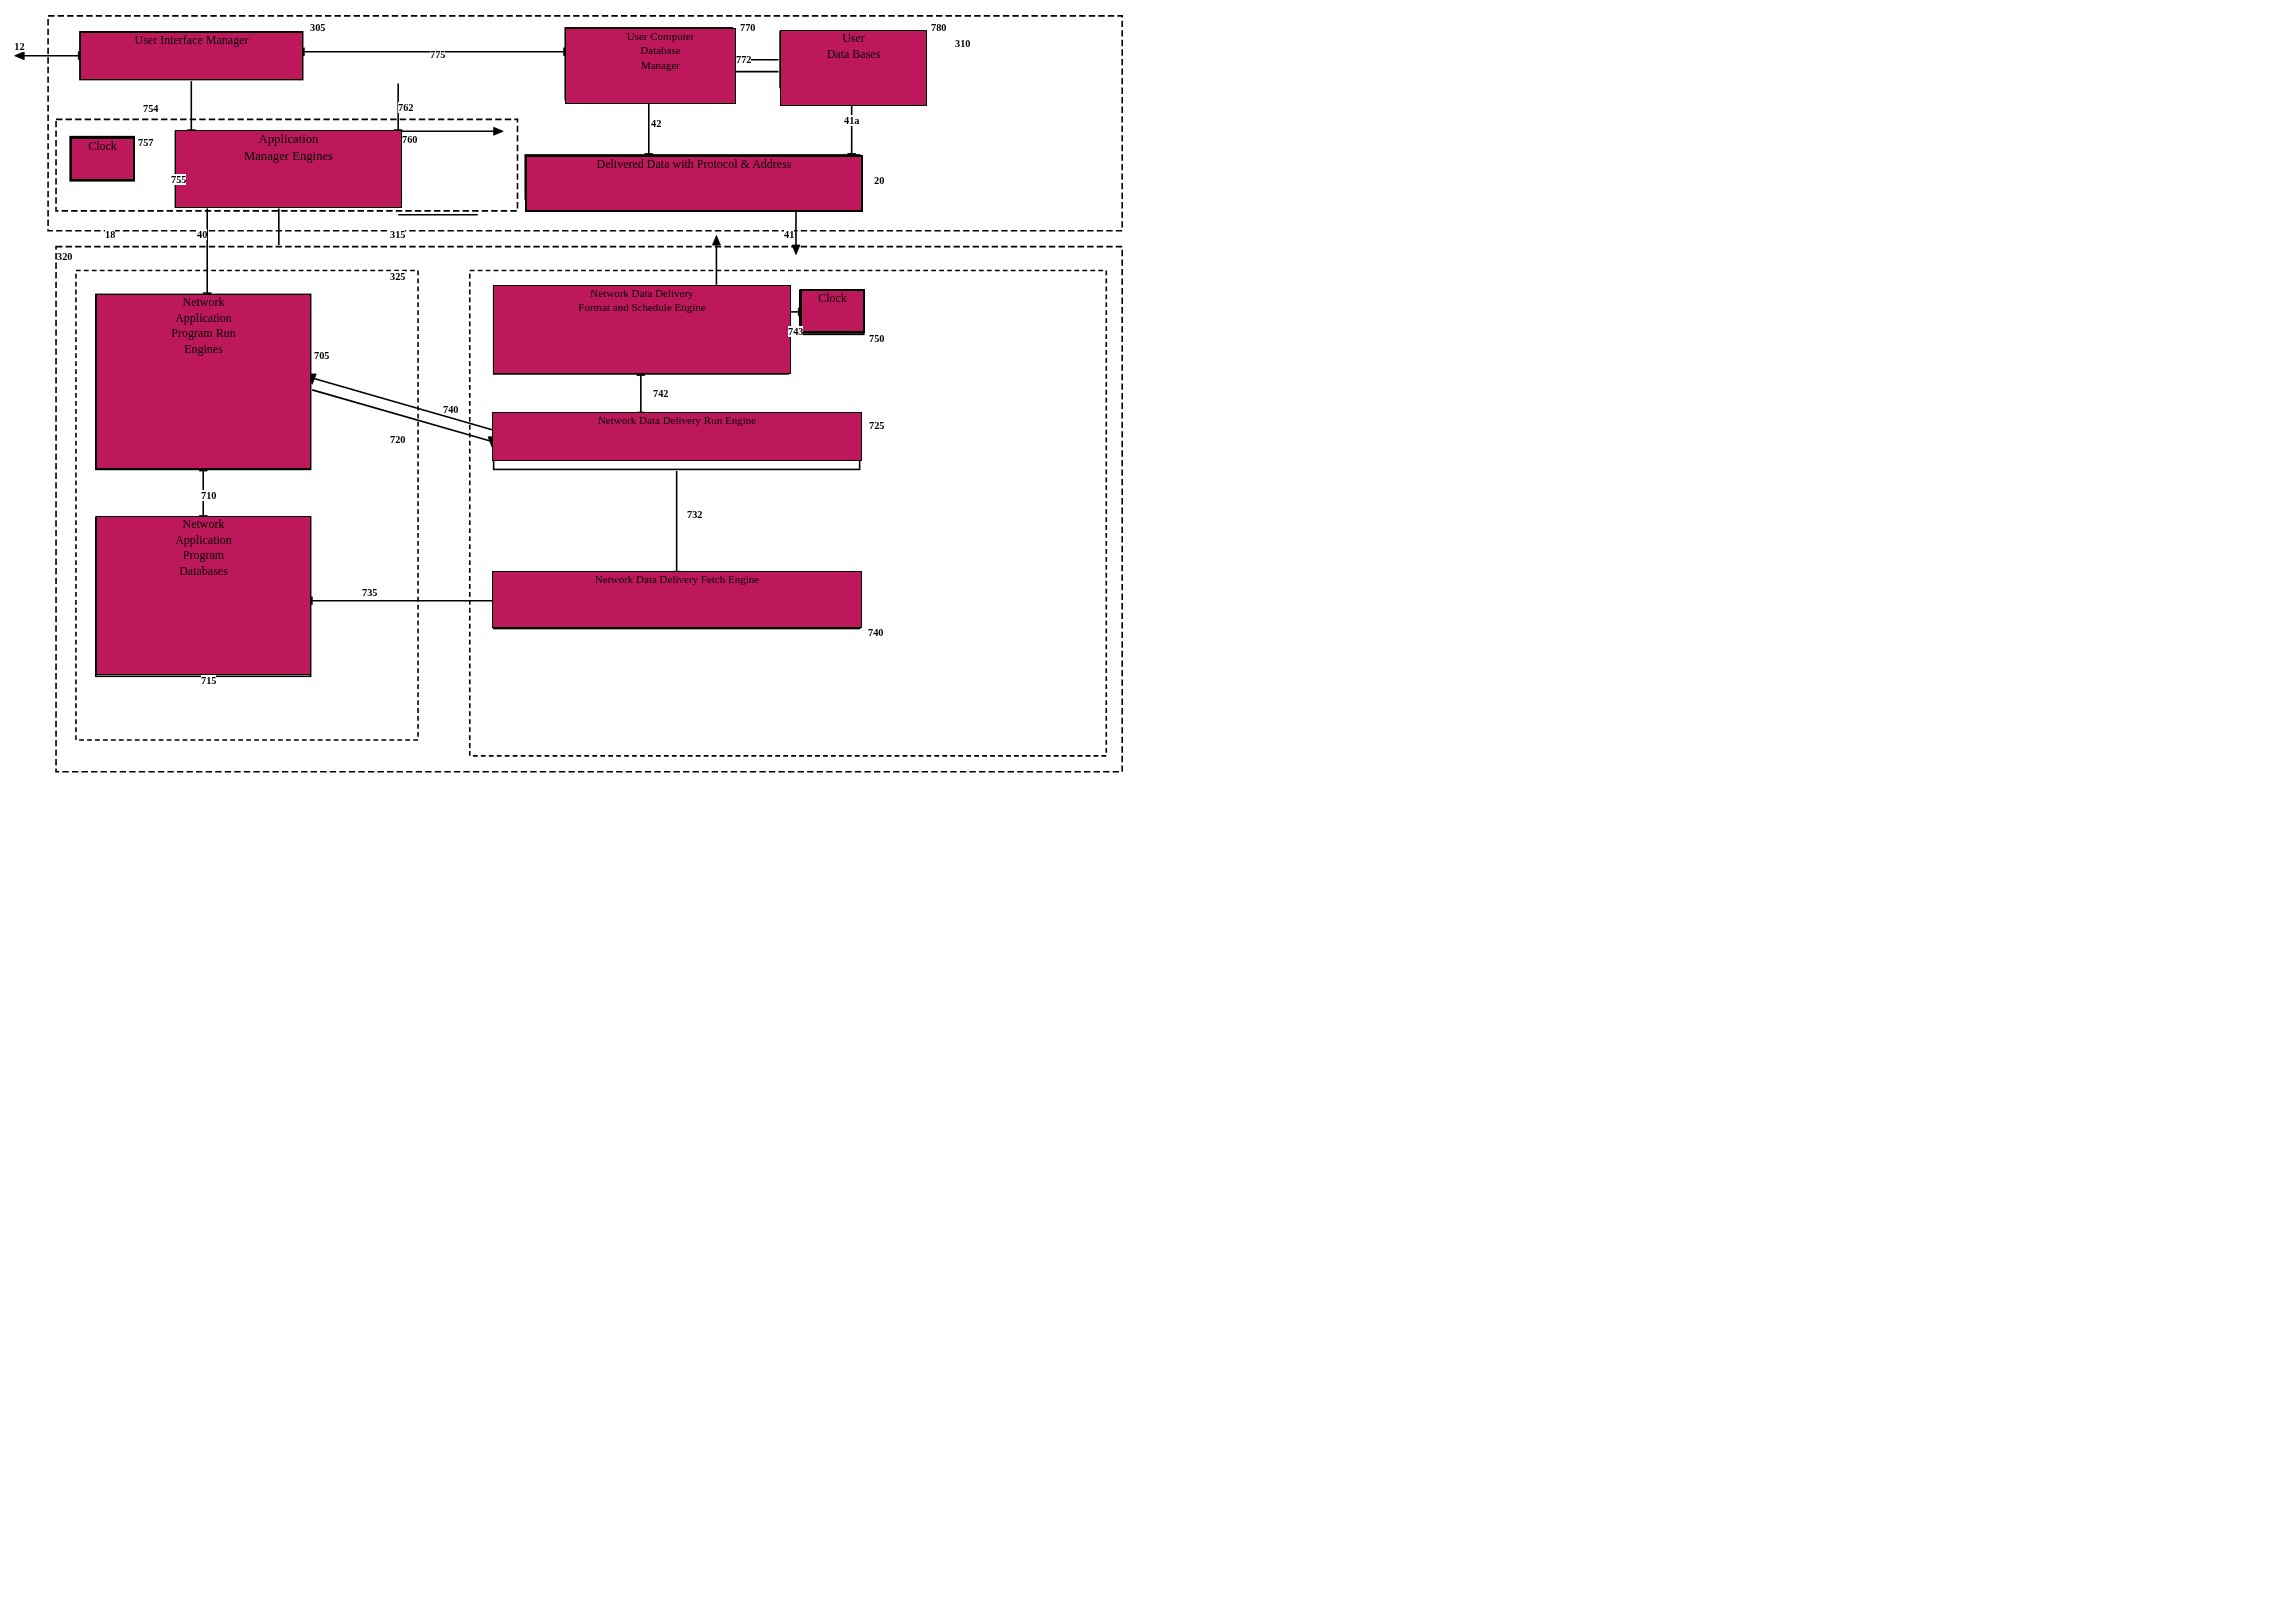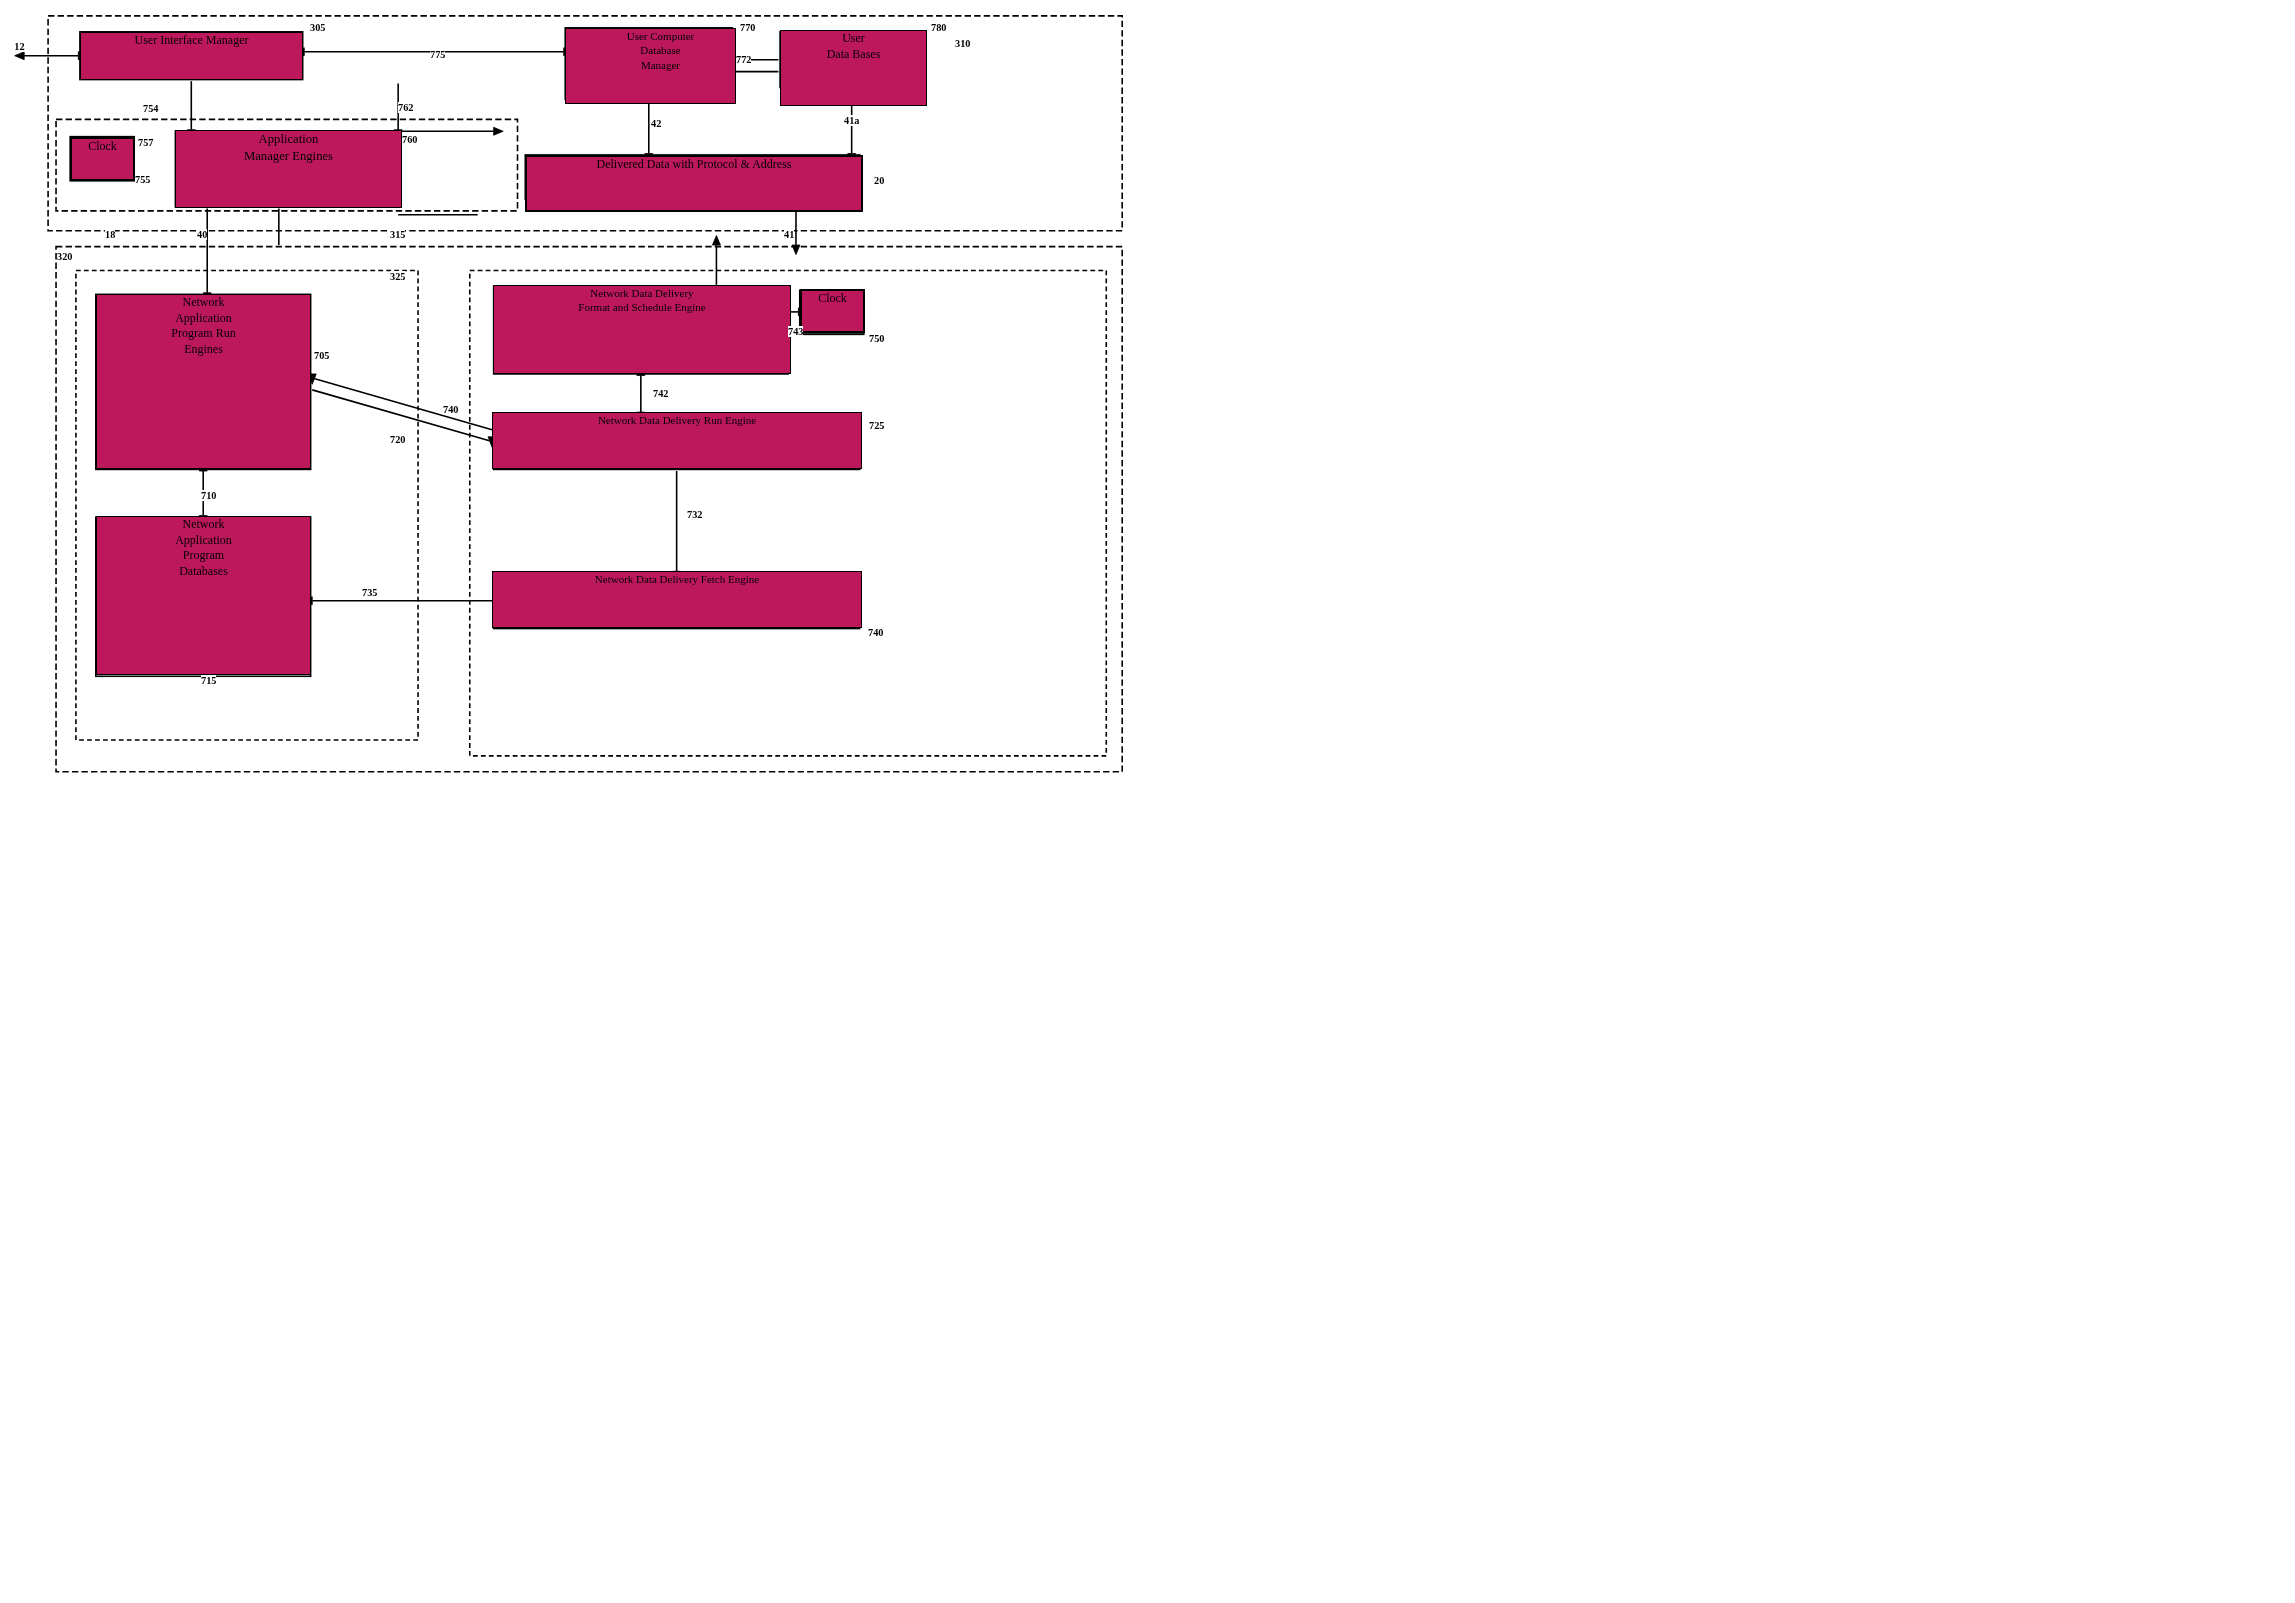--- a/index.html
+++ b/index.html
@@ -201,38 +201,38 @@
   </div>
 
   <div class="box" style="left:493px; top:285px; width:298px; height:89px; font-size:11px;">
     <span>Network Data Delivery<br>Format  and Schedule Engine</span>
   </div>
 
   <div class="box thick" style="left:800px; top:289px; width:65px; height:44px; font-size:12px;">
     <span>Clock</span>
   </div>
 
-  <div class="box" style="left:492px; top:412px; width:370px; height:57px; font-size:11px;">
+  <div class="box" style="left:492px; top:412px; width:370px; height:49px; font-size:11px;">
     <span>Network Data Delivery Run Engine</span>
   </div>
 
   <div class="box" style="left:492px; top:571px; width:370px; height:57px; font-size:11px;">
     <span>Network Data Delivery Fetch Engine</span>
   </div>
 
   <span class="label" style="left:14.3px; top:41px;text-align:center;">12</span>
   <span class="label" style="left:310px; top:22px;">305</span>
   <span class="label" style="left:430px; top:49px;">775</span>
   <span class="label" style="left:740px; top:22px;">770</span>
   <span class="label" style="left:736px; top:54px;">772</span>
   <span class="label" style="left:931px; top:22px;">780</span>
   <span class="label" style="left:955px; top:38px;">310</span>
   <span class="label" style="left:143px; top:103px;">754</span>
   <span class="label" style="left:138px; top:137px;">757</span>
-  <span class="label" style="left:135px; top:174px;">755</span>
+  <span class="label" style="left:135px; top:174px;padding-left:36px;">755</span>
   <span class="label" style="left:398px; top:102px;">762</span>
   <span class="label" style="left:402px; top:134px;">760</span>
   <span class="label" style="left:844px; top:115px;">41a</span>
   <span class="label" style="left:651px; top:118px;">42</span>
   <span class="label" style="left:874px; top:175px;">20</span>
   <span class="label" style="left:105px; top:229px;">18</span>
   <span class="label" style="left:197px; top:229px;">40</span>
   <span class="label" style="left:390px; top:229px;">315</span>
   <span class="label" style="left:784px; top:229px;">41</span>
   <span class="label" style="left:57px; top:251px;">320</span>

